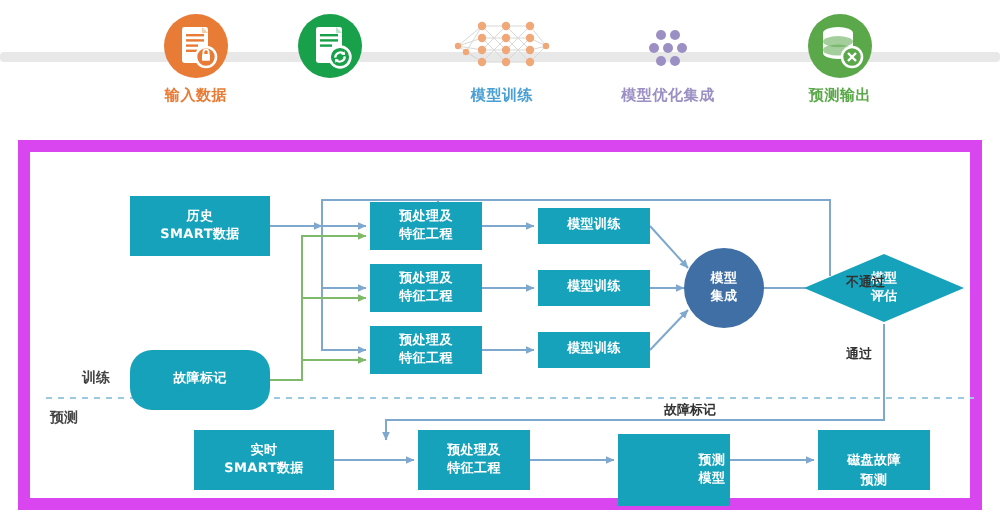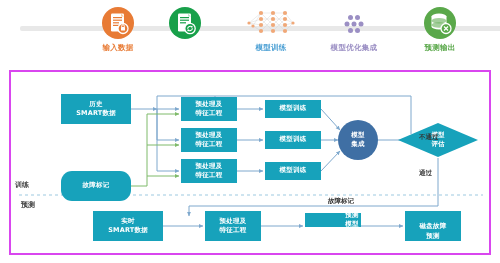--- a/index.html
+++ b/index.html
@@ -4,30 +4,30 @@
 <style>
   html,body{margin:0;padding:0;background:#ffffff;}
   body{
     width:500px;height:263px;overflow:hidden;position:relative;
     font-family:"DejaVu Sans","Liberation Sans",sans-serif;
     color:#333;
   }
   #root{position:absolute;inset:0;}
 
   
-  #pipeline{position:absolute;left:0;top:0;width:452px;height:62px;margin-left:20px;}
+  #pipeline{position:absolute;left:0;top:0;width:452px;height:62px;}
   .pipe-line{position:absolute;top:26px;height:5px;background:#e8e8e8;border-radius:2px;}
   .stage{position:absolute;top:6px;width:74px;text-align:center;}
   .stage .ico{width:34px;height:34px;margin:0 auto;position:relative;}
   .stage .cap{margin-top:3px;font-size:7.5px;font-weight:bold;letter-spacing:.3px;white-space:nowrap;}
 
   
   #panel{
     position:absolute;left:9px;top:70px;width:482px;height:185px;
-    background:#ffffff;border:2px solid #d946ef;box-sizing:border-box;
+    background:#ffffff;border:6px solid #d946ef;box-sizing:border-box;
   }
   .svgwrap{position:absolute;left:0;top:0;}
 
   .node{
     position:absolute;background:#17a2bb;color:#ffffff;
     display:flex;align-items:center;justify-content:center;text-align:center;
     font-size:6.5px;line-height:1.45;font-weight:bold;box-sizing:border-box;
     letter-spacing:.2px;
   }
   .node.round{border-radius:50%;background:#3f6fa4;}
@@ -266,30 +266,30 @@
     <div class="node" style="left:82px;top:139px;width:70px;height:30px;align-items:center;">
       <span style="white-space:pre-line;">实时
 SMART数据</span>
     </div>
 
     <div class="node" style="left:194px;top:139px;width:56px;height:30px;">
       <span style="white-space:pre-line;">预处理及
 特征工程</span>
     </div>
 
-    <div class="node" style="left:294px;top:141px;width:56px;height:14px;padding-left:38px;">
+    <div class="node" style="left:294px;top:141px;width:56px;height:36px;padding-left:38px;">
       <span>预测模型</span>
     </div>
 
     <div class="node" style="left:394px;top:139px;width:56px;height:30px;align-items:flex-end;">
       <span style="white-space:pre-line;">磁盘故障
 预测</span>
     </div>
 
-    <div class="seclabel" style="left:4px;top:108px;">训练</div>
+    <div class="seclabel" style="left:26px;top:108px;">训练</div>
     <div class="seclabel" style="left:10px;top:128px;">预测</div>
 
     <div class="edgelabel" style="left:408px;top:27px;margin-top:34px;">不通过</div>
     <div class="edgelabel" style="left:408px;top:97px;">通过</div>
     <div class="edgelabel" style="left:317px;top:125px;">故障标记</div>
   </div>
 
 </div>
 
 </body></html>

